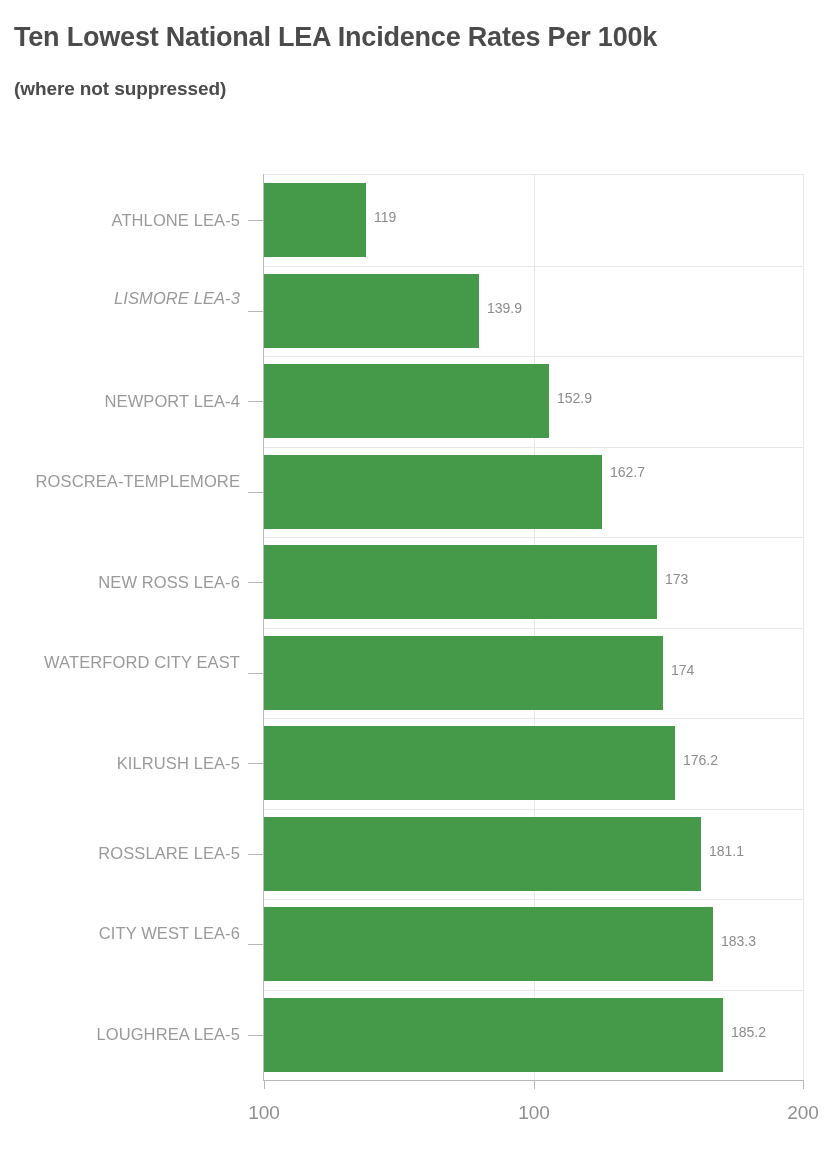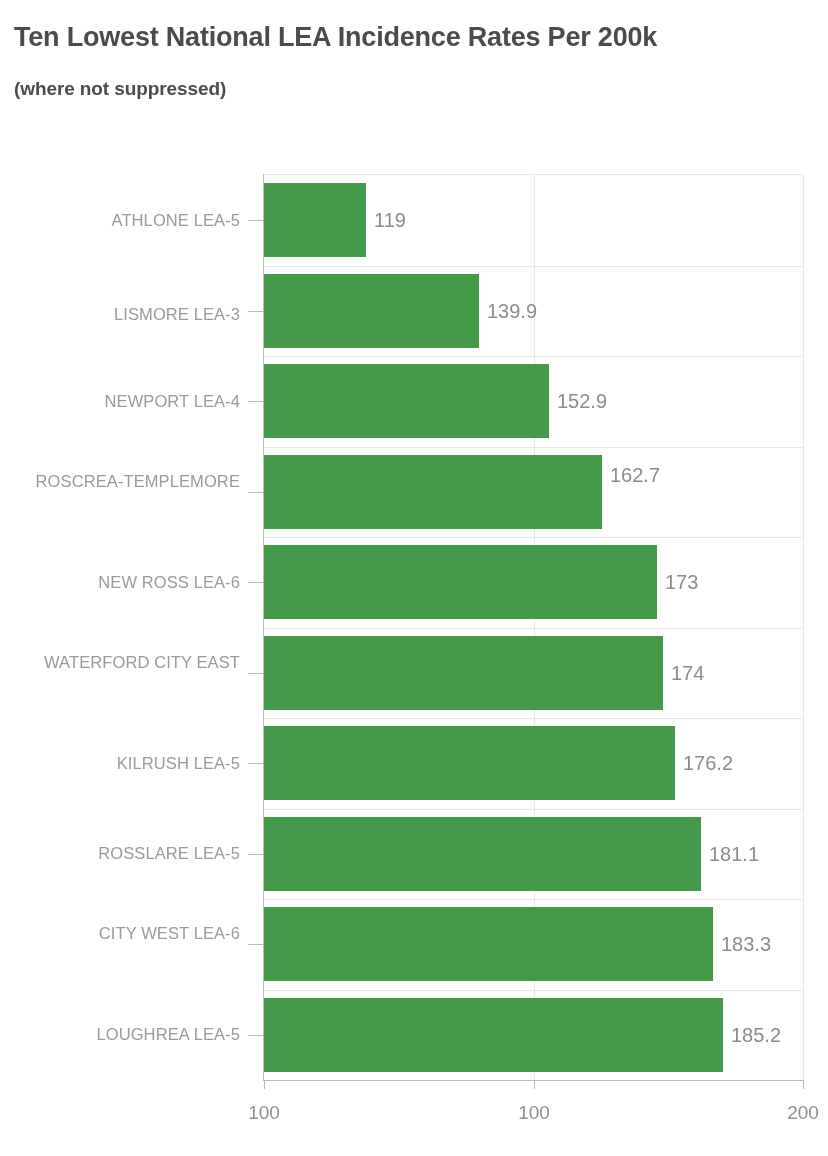--- a/index.html
+++ b/index.html
@@ -135,30 +135,30 @@
     background: #b9b9b9;
   }
   .bar {
     position: absolute;
     left: 264px;
     height: 74px;
     background: #459a49;
   }
   .bar-value {
     position: absolute;
-    font-size: 20px;
+    font-size: 14px;
     color: #8c8c8c;
     white-space: nowrap;
   }
 </style>
 </head>
 <body>
 
 <div id="chart-header">
-  <div id="chart-title">Ten Lowest National LEA Incidence Rates Per 200k</div>
+  <div id="chart-title">Ten Lowest National LEA Incidence Rates Per 100k</div>
   <div id="chart-subtitle">(where not suppressed)</div>
 </div>
 
 <div id="plot-wrap">
   <div class="plot-edge-top"></div>
   <div class="plot-edge-right"></div>
   <div class="axis-y-line"></div>
   <div class="axis-x-line"></div>
 
   <div id="vgrid-layer">
@@ -167,21 +167,21 @@
   <div id="rows-layer">
       <div class="row-grid" style="top: 266px;"></div>
       <div class="ytick-mark" style="top: 220px;"></div>
       <div class="cat-label" style="top: 210px;">
         <div>ATHLONE LEA-5</div>
       </div>
       <div class="bar" style="top: 183px; width: 102px; background: rgb(69, 154, 73);"></div>
       <div class="bar-value" style="left: 374px; top: 209px;">119</div>
       <div class="row-grid" style="top: 356px;"></div>
       <div class="ytick-mark" style="top: 311px;"></div>
-      <div class="cat-label" style="top: 304px;">
+      <div class="cat-label" style="top: 288px; font-style: italic;">
         <div>LISMORE LEA-3</div>
       </div>
       <div class="bar" style="top: 274px; width: 215px; background: rgb(69, 154, 73);"></div>
       <div class="bar-value" style="left: 487px; top: 300px;">139.9</div>
       <div class="row-grid" style="top: 447px;"></div>
       <div class="ytick-mark" style="top: 401px;"></div>
       <div class="cat-label" style="top: 391px;">
         <div>NEWPORT LEA-4</div>
       </div>
       <div class="bar" style="top: 364px; width: 285px; background: rgb(69, 154, 73);"></div>

